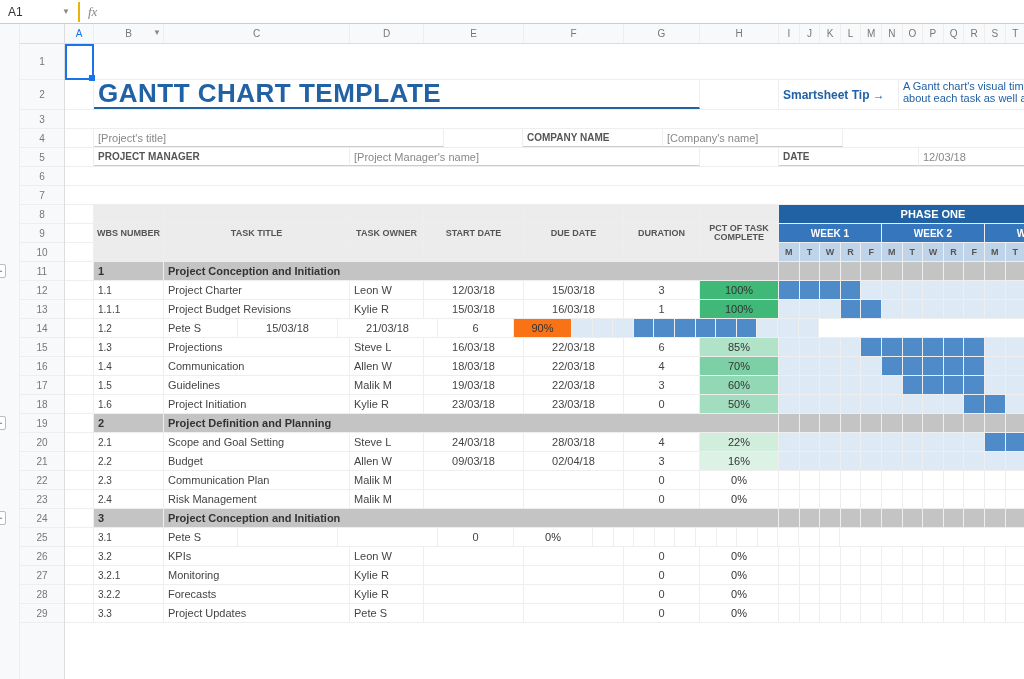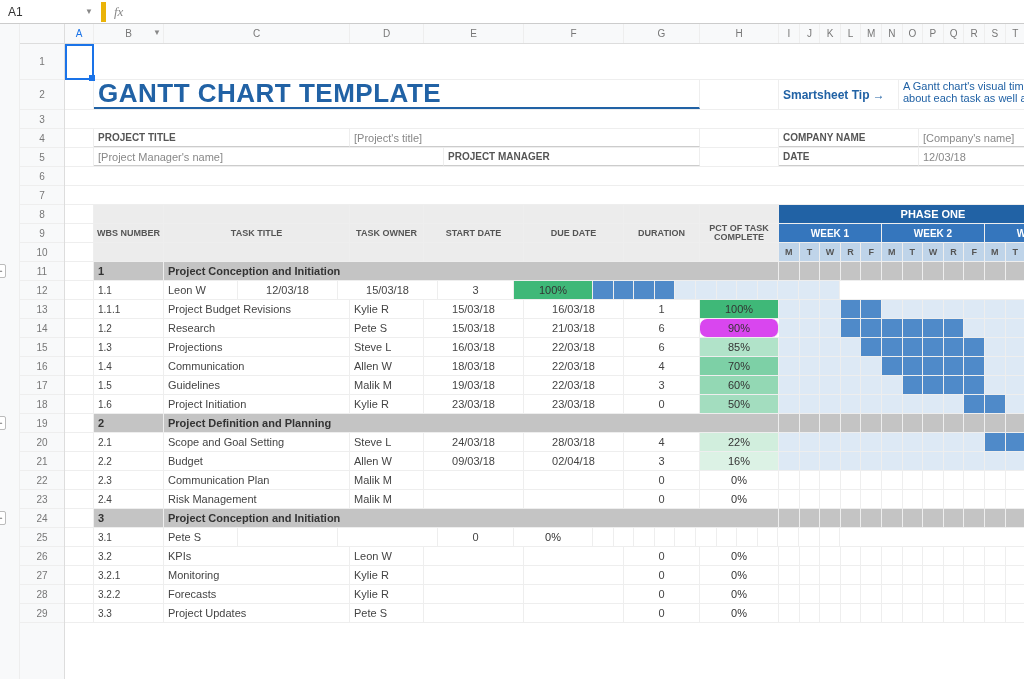--- a/index.html
+++ b/index.html
@@ -1,19 +1,19 @@
 <!DOCTYPE html>
 <html><head>
 <meta charset="utf-8">
 <style>
 * { box-sizing: border-box; margin: 0; padding: 0; }
 body { font-family: Arial, sans-serif; font-size: 11px; background: #fff; overflow: hidden; width: 1024px; height: 679px; }
 
 .formula-bar { display: flex; align-items: center; height: 24px; border-bottom: 1px solid #ccc; background: #fff; }
-.name-box { width: 106px; padding: 3px 8px; font-size: 12px; color: #333; border-right: 5px solid #eab308; display: flex; align-items: center; }
+.name-box { width: 80px; padding: 3px 8px; font-size: 12px; color: #333; border-right: 2px solid #eab308; display: flex; align-items: center; }
 .name-box-dd { margin-left: auto; color: #888; font-size: 8px; }
 .fx-label { padding: 0 8px; font-style: italic; color: #888; font-size: 13px; font-family: serif; }
 .fx-input { flex: 1; height: 100%; border: none; outline: none; font-size: 12px; }
 
 .sheet-wrap { display: flex; height: calc(679px - 24px); }
 .row-head-col { width: 45px; background: #f8f9fa; border-right: 1px solid #ddd; flex-shrink: 0; }
 .corner { height: 20px; border-bottom: 1px solid #ddd; background: #f8f9fa; }
 .row-head { height: 19px; display: flex; align-items: center; justify-content: center; color: #777; font-size: 10px; border-bottom: 1px solid #eee; position: relative; }
 .row-head.tall { height: 36px; }
 .row-head.med { height: 30px; }
@@ -143,30 +143,29 @@
             <span class="tip-link">Smartsheet Tip →</span>
           </div>
           <div class="cell " style="width: 200px; flex-direction: column; align-items: flex-start;">
             <div class="tip-text">A Gantt chart's visual timeline a</div>
             <div class="tip-text">about each task as well as proj</div>
           </div>
         </div>
         <div class="row "></div>
         <div class="row ">
           <div class="cell " style="width: 29px;"></div>
-          <div class="cell underline-gray meta-label" style="width: 256px;">PROJECT TITLE</div>
           <div class="cell underline-gray meta-val" style="width: 350px;">[Project's title]</div>
           <div class="cell " style="width: 79px;"></div>
           <div class="cell underline-gray meta-label" style="width: 140px;">COMPANY NAME</div>
           <div class="cell underline-gray meta-val" style="width: 180px;">[Company's name]</div>
         </div>
         <div class="row ">
           <div class="cell " style="width: 29px;"></div>
+          <div class="cell underline-gray meta-label" style="width: 256px;">PROJECT MANAGER</div>
           <div class="cell underline-gray meta-val" style="width: 350px;">[Project Manager's name]</div>
-          <div class="cell underline-gray meta-label" style="width: 256px;">PROJECT MANAGER</div>
           <div class="cell " style="width: 79px;"></div>
           <div class="cell underline-gray meta-label" style="width: 140px;">DATE</div>
           <div class="cell underline-gray meta-val" style="width: 180px;">12/03/18</div>
         </div>
         <div class="row "></div>
         <div class="row "></div>
         <div class="row ">
           <div class="cell " style="width: 29px;"></div>
           <div class="cell hdr-bg" style="width: 70px;"></div>
           <div class="cell hdr-bg" style="width: 186px;"></div>
@@ -225,20 +224,21 @@
           <div class="cell section-bg" style="width: 20.6px;"></div>
           <div class="cell section-bg" style="width: 20.6px;"></div>
           <div class="cell section-bg" style="width: 20.6px;"></div>
           <div class="cell section-bg" style="width: 20.6px;"></div>
           <div class="cell section-bg" style="width: 20.6px;"></div>
           <div class="cell section-bg" style="width: 20.6px;"></div>
         </div>
         <div class="row ">
           <div class="cell " style="width: 29px;"></div>
           <div class="cell wbs-txt" style="width: 70px;">1.1</div>
+          <div class="cell task-txt" style="width: 186px;">Project Charter</div>
           <div class="cell task-txt" style="width: 74px;">Leon W</div>
           <div class="cell task-txt center" style="width: 100px;">12/03/18</div>
           <div class="cell task-txt center" style="width: 100px;">15/03/18</div>
           <div class="cell task-txt center" style="width: 76px;">3</div>
           <div class="cell pct-cell" style="width: 79px; background: rgb(63, 184, 120);">100%</div>
           <div class="cell gantt-bar" style="width: 20.6px;"></div>
           <div class="cell gantt-bar" style="width: 20.6px;"></div>
           <div class="cell gantt-bar" style="width: 20.6px;"></div>
           <div class="cell gantt-bar" style="width: 20.6px;"></div>
           <div class="cell gantt-light" style="width: 20.6px;"></div>
@@ -268,26 +268,25 @@
           <div class="cell gantt-light" style="width: 20.6px;"></div>
           <div class="cell gantt-light" style="width: 20.6px;"></div>
           <div class="cell gantt-light" style="width: 20.6px;"></div>
           <div class="cell gantt-light" style="width: 20.6px;"></div>
           <div class="cell gantt-light" style="width: 20.6px;"></div>
           <div class="cell gantt-light" style="width: 20.6px;"></div>
         </div>
         <div class="row ">
           <div class="cell " style="width: 29px;"></div>
           <div class="cell wbs-txt" style="width: 70px;">1.2</div>
-          <div class="cell task-txt" style="width: 186px;">Research</div>
           <div class="cell task-txt" style="width: 74px;">Pete S</div>
           <div class="cell task-txt center" style="width: 100px;">15/03/18</div>
           <div class="cell task-txt center" style="width: 100px;">21/03/18</div>
           <div class="cell task-txt center" style="width: 76px;">6</div>
-          <div class="cell pct-cell" style="width: 79px; background: #d946ef; border-radius: 7px;">90%</div>
+          <div class="cell pct-cell" style="width: 58px; background: #f97316;">90%</div>
           <div class="cell gantt-light" style="width: 20.6px;"></div>
           <div class="cell gantt-light" style="width: 20.6px;"></div>
           <div class="cell gantt-light" style="width: 20.6px;"></div>
           <div class="cell gantt-bar" style="width: 20.6px;"></div>
           <div class="cell gantt-bar" style="width: 20.6px;"></div>
           <div class="cell gantt-bar" style="width: 20.6px;"></div>
           <div class="cell gantt-bar" style="width: 20.6px;"></div>
           <div class="cell gantt-bar" style="width: 20.6px;"></div>
           <div class="cell gantt-bar" style="width: 20.6px;"></div>
           <div class="cell gantt-light" style="width: 20.6px;"></div>

